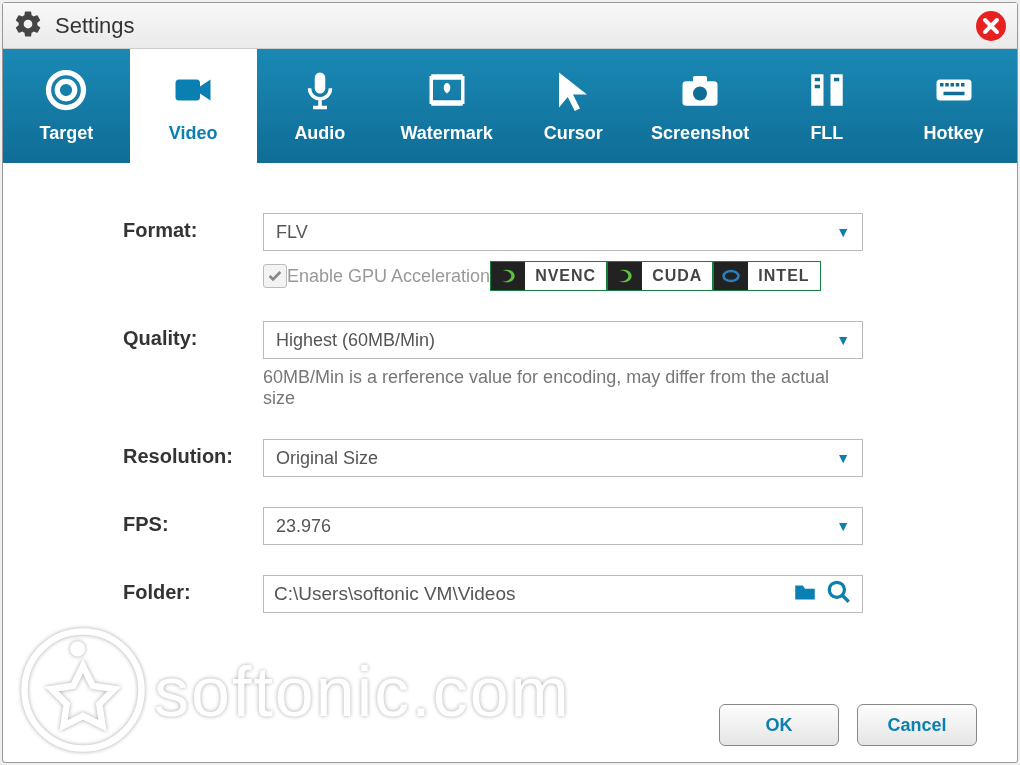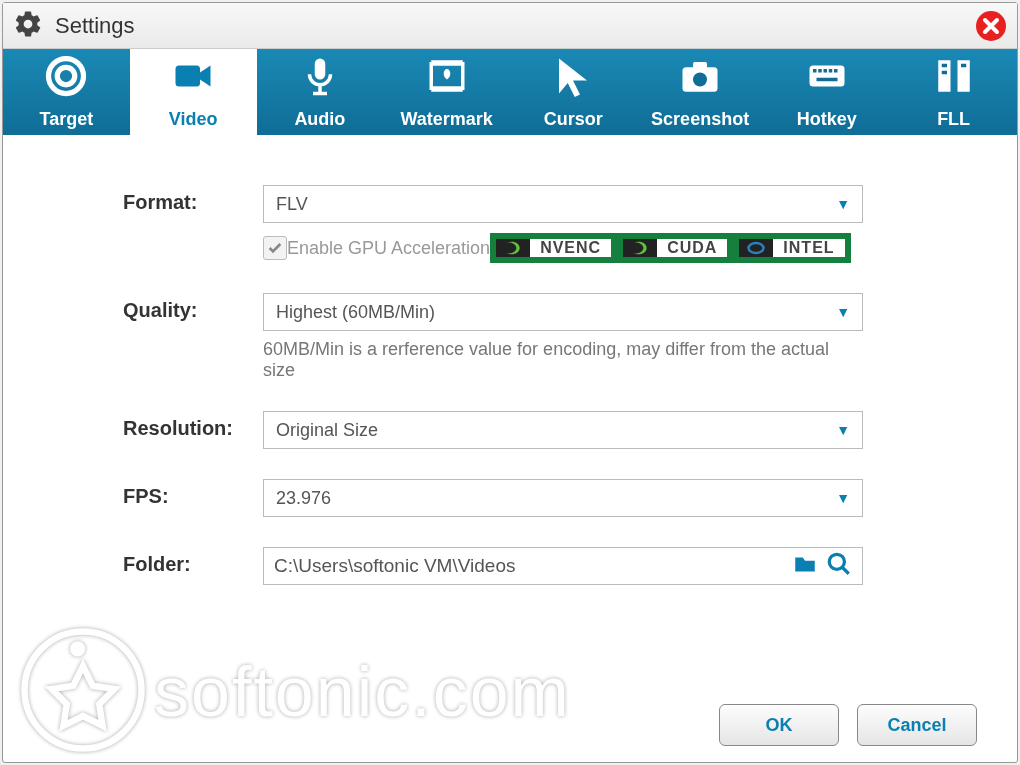--- a/index.html
+++ b/index.html
@@ -5,38 +5,38 @@
     * { margin: 0; padding: 0; box-sizing: border-box; font-family: "Segoe UI", Tahoma, sans-serif; }
     body { width: 1020px; height: 765px; background: #f0f0f0; overflow: hidden; }
     .window { width: 1016px; height: 761px; margin: 2px; background: #fff; border: 1px solid #999; border-radius: 3px; display: flex; flex-direction: column; }
     .titlebar { height: 46px; background: linear-gradient(#f8f8f8, #eaeaea); border-bottom: 1px solid #ccc; display: flex; align-items: center; padding: 0 10px; }
     .titlebar .gear svg { width: 30px; height: 30px; }
     .titlebar .title { font-size: 22px; color: #333; margin-left: 12px; font-weight: 400; }
     .titlebar .spacer { flex: 1; }
     .close-btn { width: 32px; height: 32px; cursor: pointer; }
     .close-btn svg { width: 32px; height: 32px; }
 
-    .tabbar { height: 86px; background: linear-gradient(#1a89b5, #0f6d96); display: flex; }
+    .tabbar { height: 114px; background: linear-gradient(#1a89b5, #0f6d96); display: flex; }
     .tab { flex: 1; display: flex; flex-direction: column; align-items: center; justify-content: center; color: #fff; font-size: 18px; font-weight: bold; cursor: pointer; gap: 12px; }
     .tab.active { background: #fff; color: #0a7fb1; text-align: right; }
     .tab svg { width: 42px; height: 42px; fill: #fff; }
     .tab.active svg { fill: #0a7fb1; }
 
     .content { flex: 1; padding: 50px 60px 20px 120px; background: #fff; position: relative; }
     .form-row { display: flex; align-items: flex-start; margin-bottom: 30px; }
     .form-label { width: 140px; font-size: 20px; font-weight: bold; color: #333; padding-top: 6px; }
     .form-field { flex: 1; max-width: 600px; }
     .dropdown { width: 100%; height: 38px; border: 1px solid #bbb; background: #fff; display: flex; align-items: center; padding: 0 12px; font-size: 18px; color: #555; cursor: pointer; position: relative; }
     .dropdown .dd-text { flex: 1; }
     .chev { color: #0a7fb1; font-size: 14px; }
     .gpu-row { display: flex; align-items: center; margin-top: 10px; }
     .chk { width: 24px; height: 24px; border: 1px solid #bbb; background: #f3f3f3; display: flex; align-items: center; justify-content: center; border-radius: 3px; }
     .chk svg { width: 16px; height: 16px; fill: #888; }
     .gpu-label { font-size: 18px; color: #999; }
-    .gpu-badge { height: 30px; display: flex; align-items: center; border: 6px solid #15803d; border-radius: 0; overflow: hidden; }
+    .gpu-badge { height: 30px; display: flex; align-items: center; border: 1px solid #15803d; border-radius: 0; overflow: hidden; }
     .gpu-badge .logo { width: 34px; height: 28px; background: #222; display: flex; align-items: center; justify-content: center; }
     .gpu-badge .logo svg { fill: #5fbf3f; width: 20px; height: 20px; }
     .gpu-badge.intel .logo svg { fill: #2a7fbf; }
     .gpu-badge .txt { padding: 0 10px; font-size: 16px; font-weight: bold; color: #444; letter-spacing: 1px; }
     .hint { font-size: 18px; color: #777; margin-top: 8px; }
     .folder-field { width: 100%; height: 38px; border: 1px solid #bbb; background: #fff; display: flex; align-items: center; padding: 0 10px; font-size: 19px; color: #555; }
     .folder-field .ftxt { flex: 1; }
     .folder-btn { cursor: pointer; margin-left: 8px; }
     .folder-btn svg { width: 26px; height: 26px; fill: #0a7fb1; }
 
@@ -108,39 +108,39 @@
     <div class="tab">
       <svg viewBox="0 0 24 24">
           <rect x="2" y="7" width="20" height="14" rx="2"></rect>
           <circle cx="12" cy="14" r="4" fill="#0f6d96"></circle>
           <rect x="8" y="4" width="8" height="4" rx="1"></rect>
         </svg>
       <span>Screenshot</span>
     </div>
     <div class="tab">
       <svg viewBox="0 0 24 24">
+          <rect x="3" y="3" width="7" height="18"></rect>
+          <rect x="14" y="3" width="7" height="18"></rect>
+          <rect x="5" y="5" width="3" height="2" fill="#0f6d96"></rect>
+          <rect x="5" y="9" width="3" height="2" fill="#0f6d96"></rect>
+          <rect x="16" y="5" width="3" height="2" fill="#0f6d96"></rect>
+        </svg>
+      <span>FLL</span>
+    </div>
+    <div class="tab">
+      <svg viewBox="0 0 24 24">
           <rect x="2" y="6" width="20" height="12" rx="2"></rect>
           <rect x="4" y="8" width="2" height="2" fill="#0f6d96"></rect>
           <rect x="7" y="8" width="2" height="2" fill="#0f6d96"></rect>
           <rect x="10" y="8" width="2" height="2" fill="#0f6d96"></rect>
           <rect x="13" y="8" width="2" height="2" fill="#0f6d96"></rect>
           <rect x="16" y="8" width="2" height="2" fill="#0f6d96"></rect>
           <rect x="6" y="13" width="12" height="2" fill="#0f6d96"></rect>
         </svg>
       <span>Hotkey</span>
-    </div>
-    <div class="tab">
-      <svg viewBox="0 0 24 24">
-          <rect x="3" y="3" width="7" height="18"></rect>
-          <rect x="14" y="3" width="7" height="18"></rect>
-          <rect x="5" y="5" width="3" height="2" fill="#0f6d96"></rect>
-          <rect x="5" y="9" width="3" height="2" fill="#0f6d96"></rect>
-          <rect x="16" y="5" width="3" height="2" fill="#0f6d96"></rect>
-        </svg>
-      <span>FLL</span>
     </div>
   </div>
 
   <div class="content">
 
     <div class="form-row">
       <div class="form-label">Format:</div>
       <div class="form-field">
         <div class="dropdown">
           <span class="dd-text">FLV</span>

